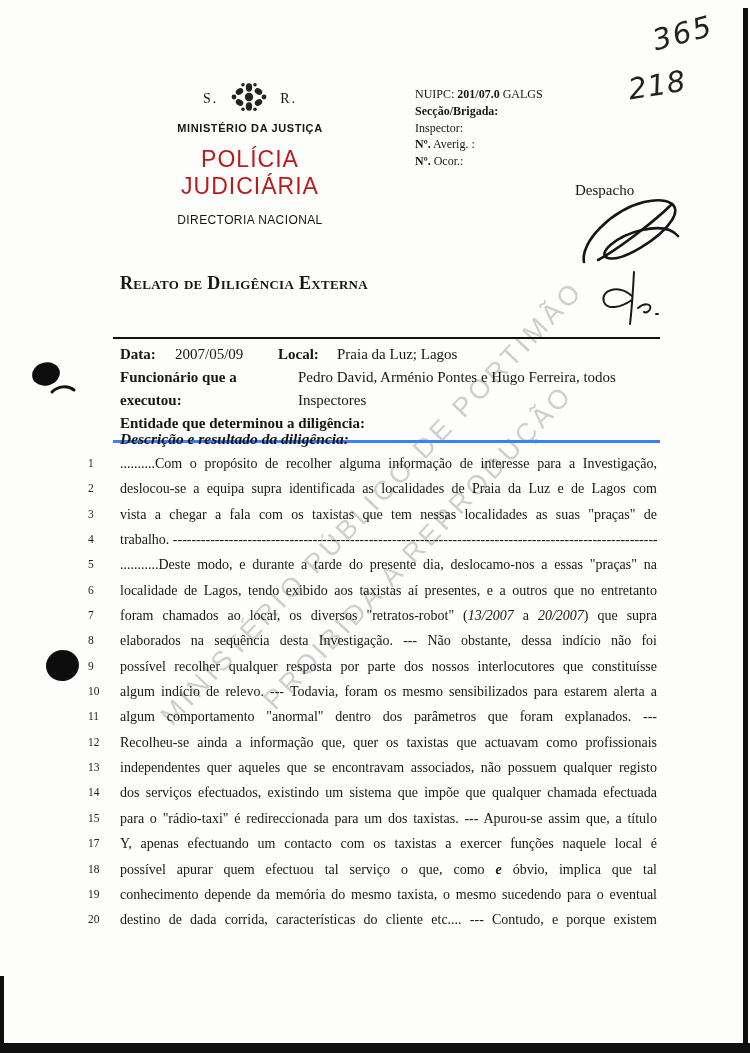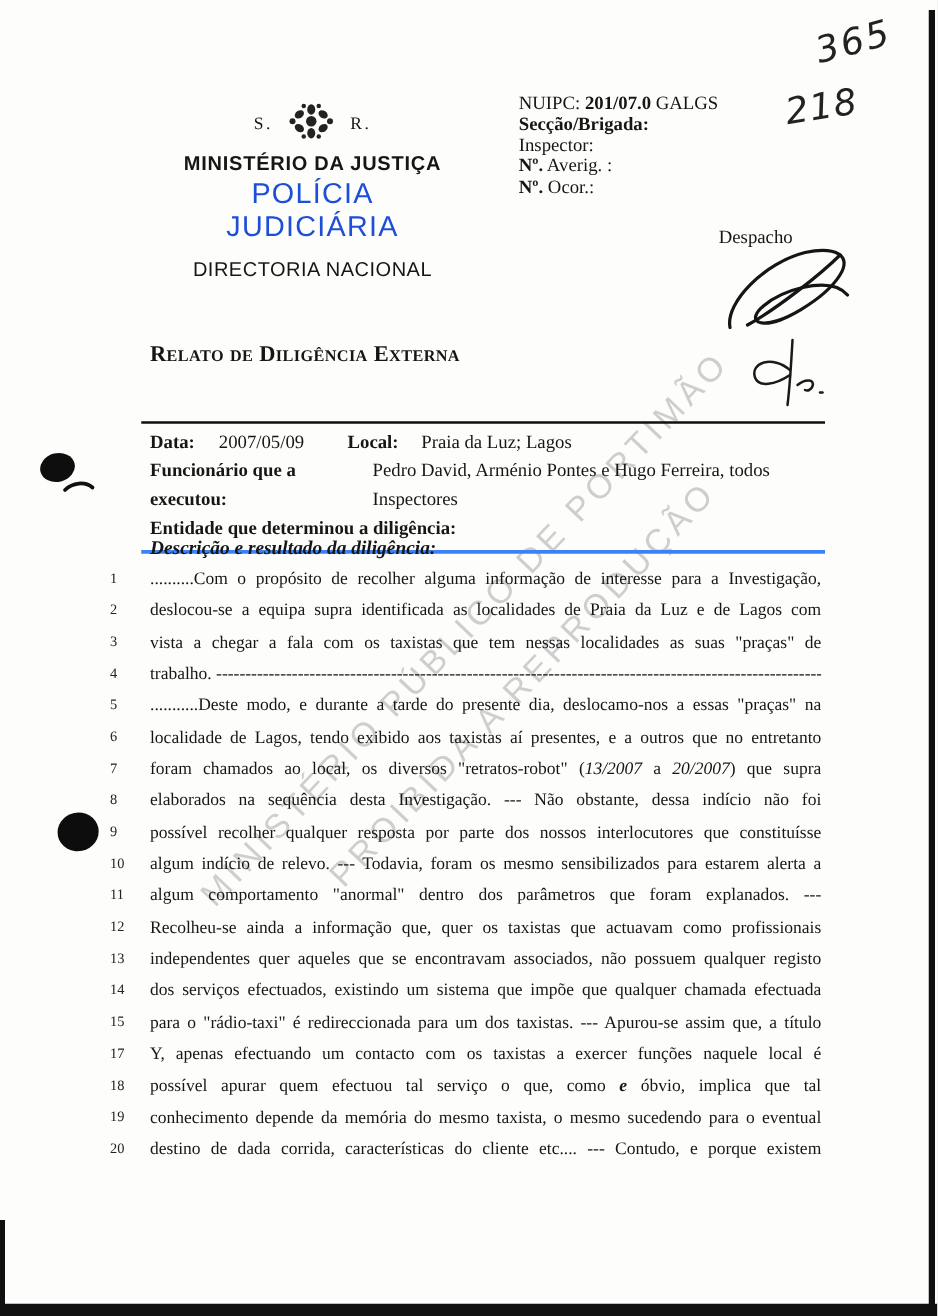--- a/index.html
+++ b/index.html
@@ -11,26 +11,26 @@
   .edge-left-bottom{position:absolute;left:0;top:976px;width:4px;height:77px;background:#101010;}
 
   
   .hand{position:absolute;font-family:"DejaVu Sans",sans-serif;font-style:italic;color:#222;}
   .hand-1{left:652px;top:16px;font-size:29px;transform:rotate(-15deg);letter-spacing:2px;}
   .hand-2{left:628px;top:68px;font-size:29px;transform:rotate(-9deg);letter-spacing:1px;}
 
   
   .org{position:absolute;left:130px;top:82px;width:240px;text-align:center;}
   .org-sr{font-size:14px;letter-spacing:2px;display:flex;align-items:center;justify-content:center;gap:10px;}
-  .org-ministry{font-family:"Liberation Sans",sans-serif;font-weight:bold;font-size:16px;letter-spacing:.6px;margin-top:6px;}
-  .org-name{font-family:"Liberation Sans",sans-serif;font-size:23px;letter-spacing:1px;margin-top:0;color:#1d4ed8;}
-  .org-dir{font-family:"Liberation Sans",sans-serif;font-size:16px;letter-spacing:.4px;margin-top:13px;}
-
-  
-  .case{position:absolute;left:415px;top:75px;font-size:15px;line-height:16.8px;}
+  .org-ministry{font-family:"Liberation Sans",sans-serif;font-weight:bold;font-size:11px;letter-spacing:.6px;margin-top:6px;}
+  .org-name{font-family:"Liberation Sans",sans-serif;font-size:23px;letter-spacing:1px;margin-top:12px;color:#b91c1c;}
+  .org-dir{font-family:"Liberation Sans",sans-serif;font-size:12px;letter-spacing:.4px;margin-top:13px;}
+
+  
+  .case{position:absolute;left:415px;top:86px;font-size:12px;line-height:16.8px;}
   .case .b{font-weight:bold;}
 
   .despacho{position:absolute;left:575px;top:182px;font-weight:normal;font-size:15px;}
   .sig1{position:absolute;left:572px;top:196px;}
   .sig2{position:absolute;left:588px;top:268px;}
 
   .doc-title{position:absolute;left:120px;top:273px;width:540px;text-align:left;
              font-weight:bold;font-variant:small-caps;font-size:18px;letter-spacing:.3px;}
 
   

